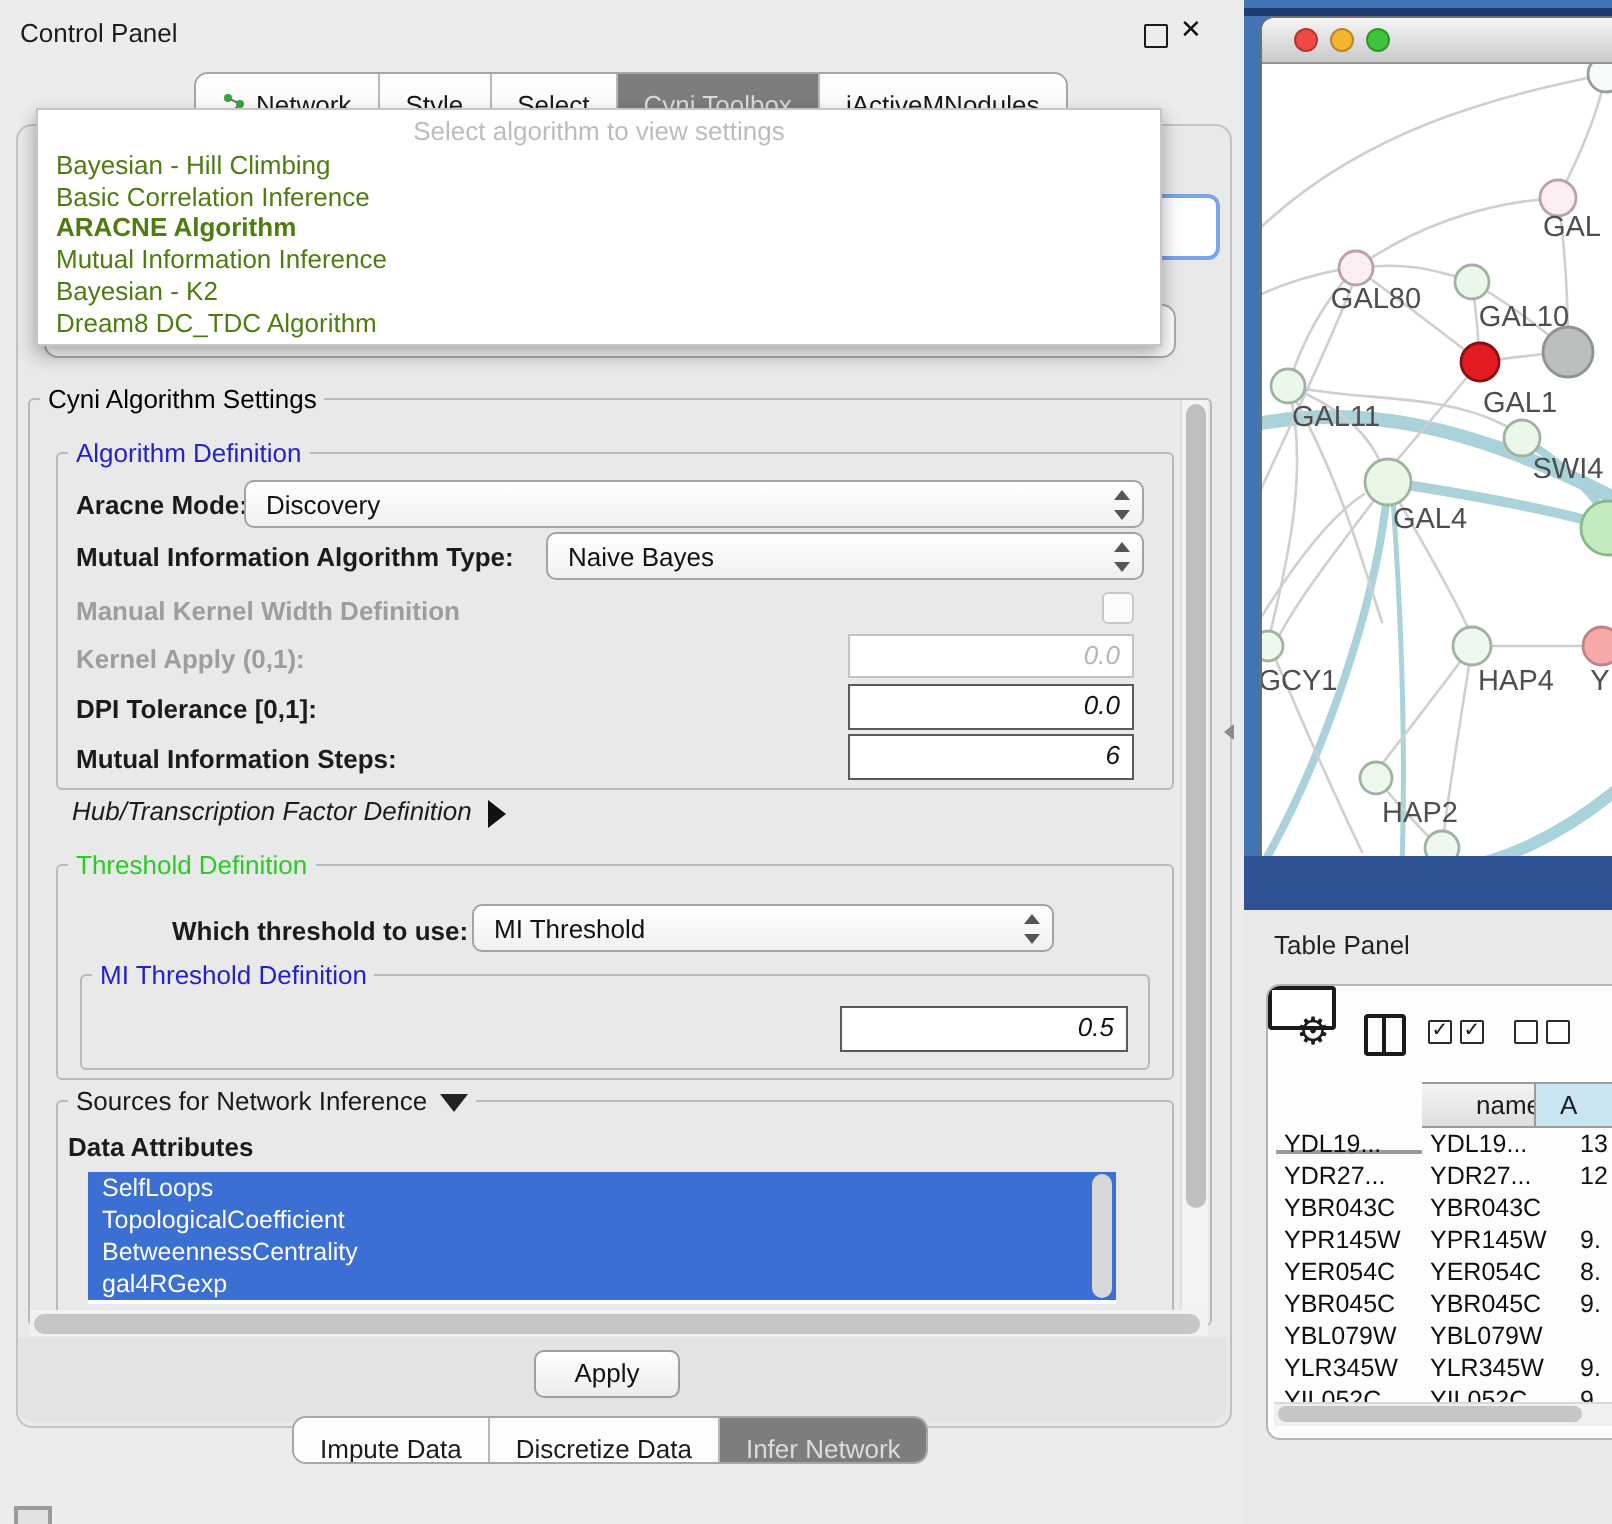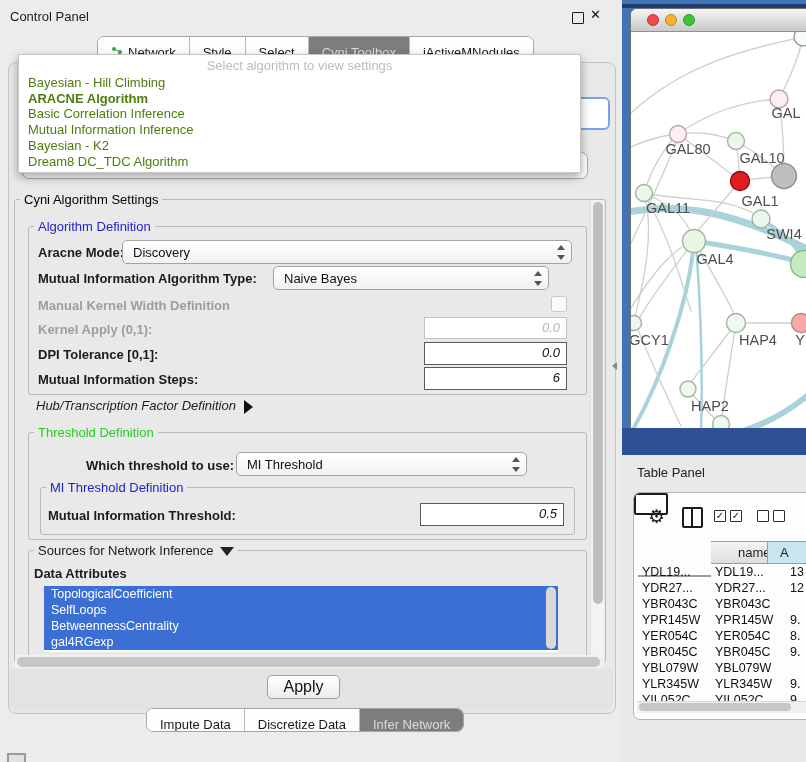--- a/index.html
+++ b/index.html
@@ -54,21 +54,21 @@
   #attr-list{left:44px;top:586px;width:514px;height:66px;background:#fff;overflow:hidden;z-index:1;}
   .attr-item{height:16px;background:#3b6fd4;color:#fff;font-size:12.5px;line-height:16px;padding-left:7px;}
   #attr-vscroll{position:absolute;right:2px;top:1px;width:10px;height:62px;background:#d8d8d8;border-radius:5px;}
   
   .vtrack{left:590px;top:200px;width:13px;height:456px;background:#f3f3f3;border-left:1px solid #e0e0e0;z-index:4;}
   .vthumb{position:absolute;left:1.5px;top:2px;width:10px;height:402px;background:#bfbfbf;border-radius:5px;}
   .htrack{left:15px;top:655px;width:589px;height:13px;background:#f1f1f1;z-index:4;}
   .hthumb{position:absolute;left:2px;top:1.5px;width:583px;height:10px;background:#c6c6c6;border-radius:5px;}
   
   #apply-btn{left:267px;top:675px;width:71px;height:22px;background:linear-gradient(#ffffff,#ececec);
-     border:1px solid #9e9e9e;border-radius:5px;font-size:16px;color:#111;text-align:center;line-height:21px;z-index:5;}
+     border:1px solid #9e9e9e;border-radius:5px;font-size:13px;color:#111;text-align:center;line-height:21px;z-index:5;}
   #bottom-tabs{left:146px;top:708px;}
   #corner-box{left:7px;top:753px;width:15px;height:12px;border:2px solid #9a9a9a;background:#e2e2e2;}
   
   #right{left:622px;top:0;width:184px;height:762px;overflow:hidden;}
   #net-bg{left:0;top:0;width:184px;height:455px;background:#4273b5;}
   #navy-band{left:0;top:4px;width:184px;height:4px;background:#1d3c72;}
   #net-window{left:8px;top:8px;width:200px;height:420px;background:#fff;border:1px solid #6f6f6f;
      border-bottom:2px solid #1d3c72;border-radius:7px 0 0 0;overflow:hidden;}
   #net-titlebar{height:22px;background:linear-gradient(#f5f5f5,#c9c9c9);border-bottom:1px solid #919191;position:relative;}
   .tl{position:absolute;top:5px;width:12px;height:12px;border-radius:50%;box-sizing:border-box;}
@@ -133,42 +133,42 @@
   <div id="cp-outer" class="abs"></div>
   <div id="cp-bottom-strip" class="abs"></div>
 
   <div id="focus-frag" class="abs"></div>
   <div id="bg-combo" class="abs">gal-filtered.sif default node</div>
 
   <div id="alg-popup" class="abs">
     <div id="alg-placeholder">Select algorithm to view settings</div>
     <div id="alg-options">
         <div class="alg-opt">Bayesian - Hill Climbing</div>
+        <div class="alg-opt">Basic Correlation Inference</div>
         <div class="alg-opt bold">ARACNE Algorithm</div>
-        <div class="alg-opt">Basic Correlation Inference</div>
         <div class="alg-opt">Mutual Information Inference</div>
         <div class="alg-opt">Bayesian - K2</div>
         <div class="alg-opt">Dream8 DC_TDC Algorithm</div>
       </div>
   </div>
 
   <div class="abs grp" style="left:14px;top:199px;width:590px;height:462px;"></div>
   <div class="legend" style="left:20px;top:192px;color:#000000;">Cyni Algorithm Settings</div>
 
   <div class="abs grp" style="left:28px;top:226px;width:557px;height:167px;"></div>
   <div class="legend blue" style="left:34px;top:219px;">Algorithm Definition</div>
 
   <div class="lbl" style="left:38px;top:245px;">Aracne Mode:</div>
   <div class="combo" style="left:122px;top:240px;width:450px;">
     <span>Discovery</span>
     <span class="arrows"></span>
   </div>
 
   <div class="lbl" style="left:38px;top:271px;">Mutual Information Algorithm Type:</div>
-  <div class="combo" style="left:273px;top:266px;width:276px;">
+  <div class="combo" style="left:273px;top:266px;width:299px;">
     <span>Naive Bayes</span>
     <span class="arrows"></span>
   </div>
 
   <div class="lbl dis" style="left:38px;top:298px;">Manual Kernel Width Definition</div>
   <div class="chk" style="left:551px;top:296px;"></div>
 
   <div class="lbl dis" style="left:38px;top:322px;">Kernel Apply (0,1):</div>
   <div class="tfield dis" style="left:424px;top:317px;width:143px;height:22px;line-height:20px;">0.0</div>
 
@@ -186,32 +186,31 @@
   <div class="legend green" style="left:34px;top:425px;">Threshold Definition</div>
 
   <div class="lbl" style="left:86px;top:458px;">Which threshold to use:</div>
   <div class="combo" style="left:236px;top:452px;width:291px;">
     <span>MI Threshold</span>
     <span class="arrows"></span>
   </div>
 
   <div class="abs grp" style="left:40px;top:487px;width:533px;height:46px;"></div>
   <div class="legend blue" style="left:46px;top:480px;">MI Threshold Definition</div>
-  <div class="lbl" style="left:48px;top:508px;">Mutual Information Threshold:</div>
   <div class="tfield en" style="left:420px;top:503px;width:144px;height:23px;line-height:20px;">0.5</div>
 
   <div class="abs grp" style="left:28px;top:550px;width:557px;height:111px;"></div>
   <div class="legend" style="left:34px;top:543px;color:#1a1a1a;">
     <span>Sources for Network Inference</span><span class="tri-down"></span>
   </div>
   <div class="lbl" style="left:34px;top:566px;">Data Attributes</div>
   <div id="attr-list" class="abs">
     <div id="attr-items">
+        <div class="attr-item">SelfLoops</div>
         <div class="attr-item">TopologicalCoefficient</div>
-        <div class="attr-item">SelfLoops</div>
         <div class="attr-item">BetweennessCentrality</div>
         <div class="attr-item">gal4RGexp</div>
       </div>
     <div id="attr-vscroll"></div>
   </div>
 
   <div class="abs vtrack">
       <div class="vthumb"></div>
     </div>
   <div class="abs htrack">

